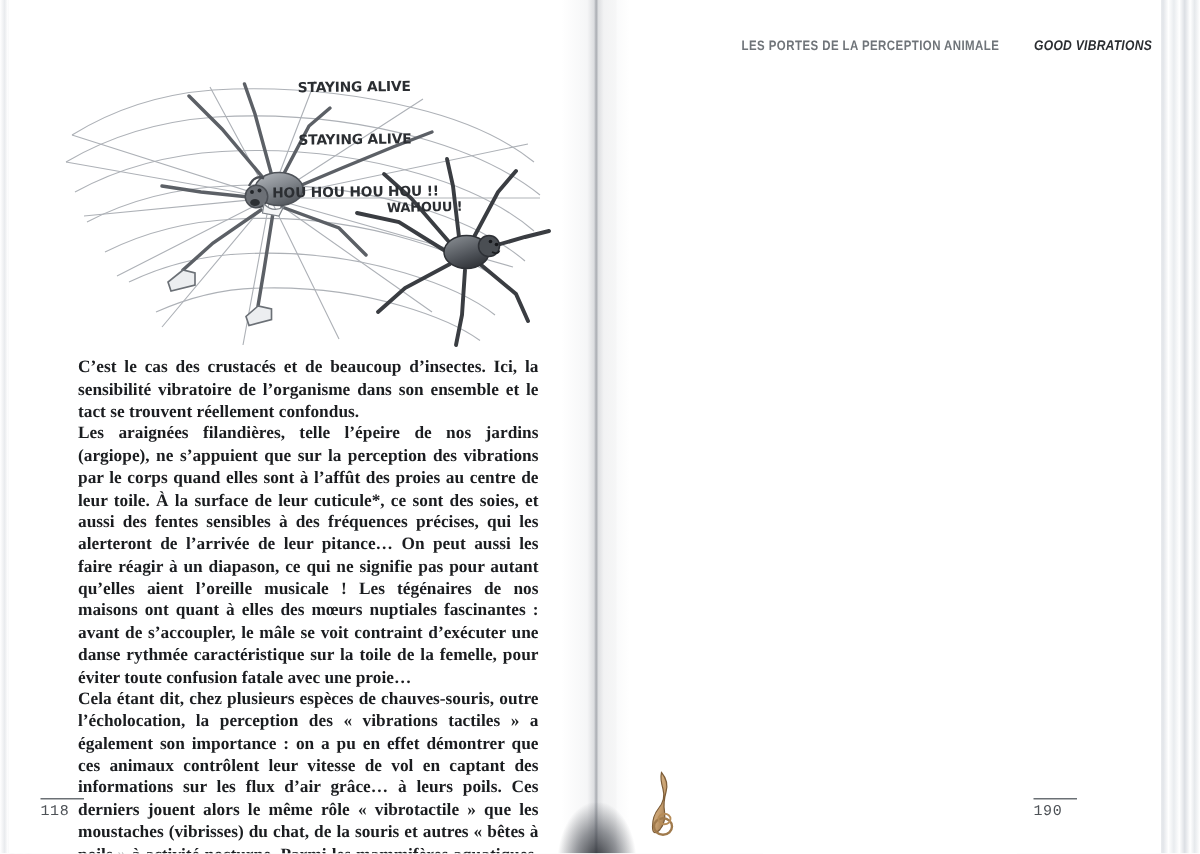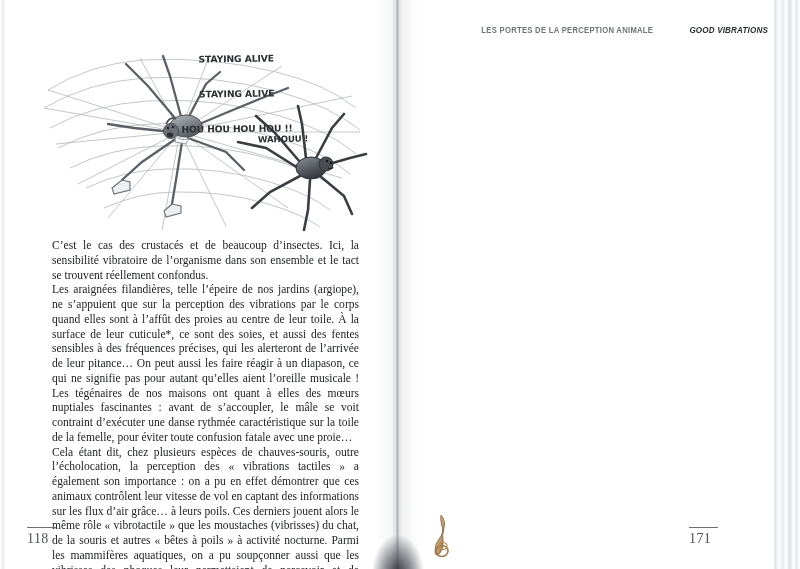--- a/index.html
+++ b/index.html
@@ -88,21 +88,20 @@
     pointer-events: none;
   }
 
   
   .running-head {
     position: absolute;
     top: 24px;
     right: 0;
     display: flex;
     align-items: baseline;
-    gap: 13px;
     white-space: nowrap;
   }
   .rh-section {
     font-family: "Liberation Sans", sans-serif;
     font-size: 9.1px;
     letter-spacing: 0.35px;
     color: #6f7479;
     font-weight: 600;
     transform: scaleX(0.84);
     transform-origin: right baseline;
@@ -123,31 +122,31 @@
     position: absolute;
     font-family: "Liberation Serif", serif;
     font-size: 11.55px;
     line-height: 14.75px;
     color: #1b1d20;
     text-align: justify;
     text-justify: inter-word;
     -webkit-hyphens: manual;
     hyphens: manual;
   }
-  .col p { margin: 0; text-indent: 0; }
+  .col p { margin: 0; text-indent: 0; font-weight: bold; }
   .col p + p { margin-top: 0; }
 
   #left-col  { left: 46px;  top: 238px; width: 307px; }
 
   
   .folio {
     position: absolute;
     bottom: 22px;
-    font-family: Liberation Serif, serif;
-    font-size: 14px;
+    font-family: Liberation Mono, monospace;
+    font-size: 10px;
     color: #4e5257;
     letter-spacing: 0.4px;
   }
   .folio .rule {
     display: block;
     width: 29px;
     height: 1px;
     background: #6b7075;
     margin-bottom: 3.5px;
   }
@@ -311,21 +310,21 @@
 
   <div class="page right">
 
     <div class="running-head">
       <span class="rh-section">LES PORTES DE LA PERCEPTION ANIMALE</span>
       <span class="rh-chapter">GOOD VIBRATIONS</span>
     </div>
 
     <div class="folio" id="folio-right">
       <span class="rule"></span>
-      <span>171</span>
+      <span>190</span>
     </div>
   </div>
 
   <div class="gutter"></div>
   <div class="gutter-fold"></div>
   <div class="gutter-bottom"></div>
 
   <div id="bookmark">
     <svg viewBox="0 0 22 46" width="22" height="46" aria-hidden="true">
       <defs>

